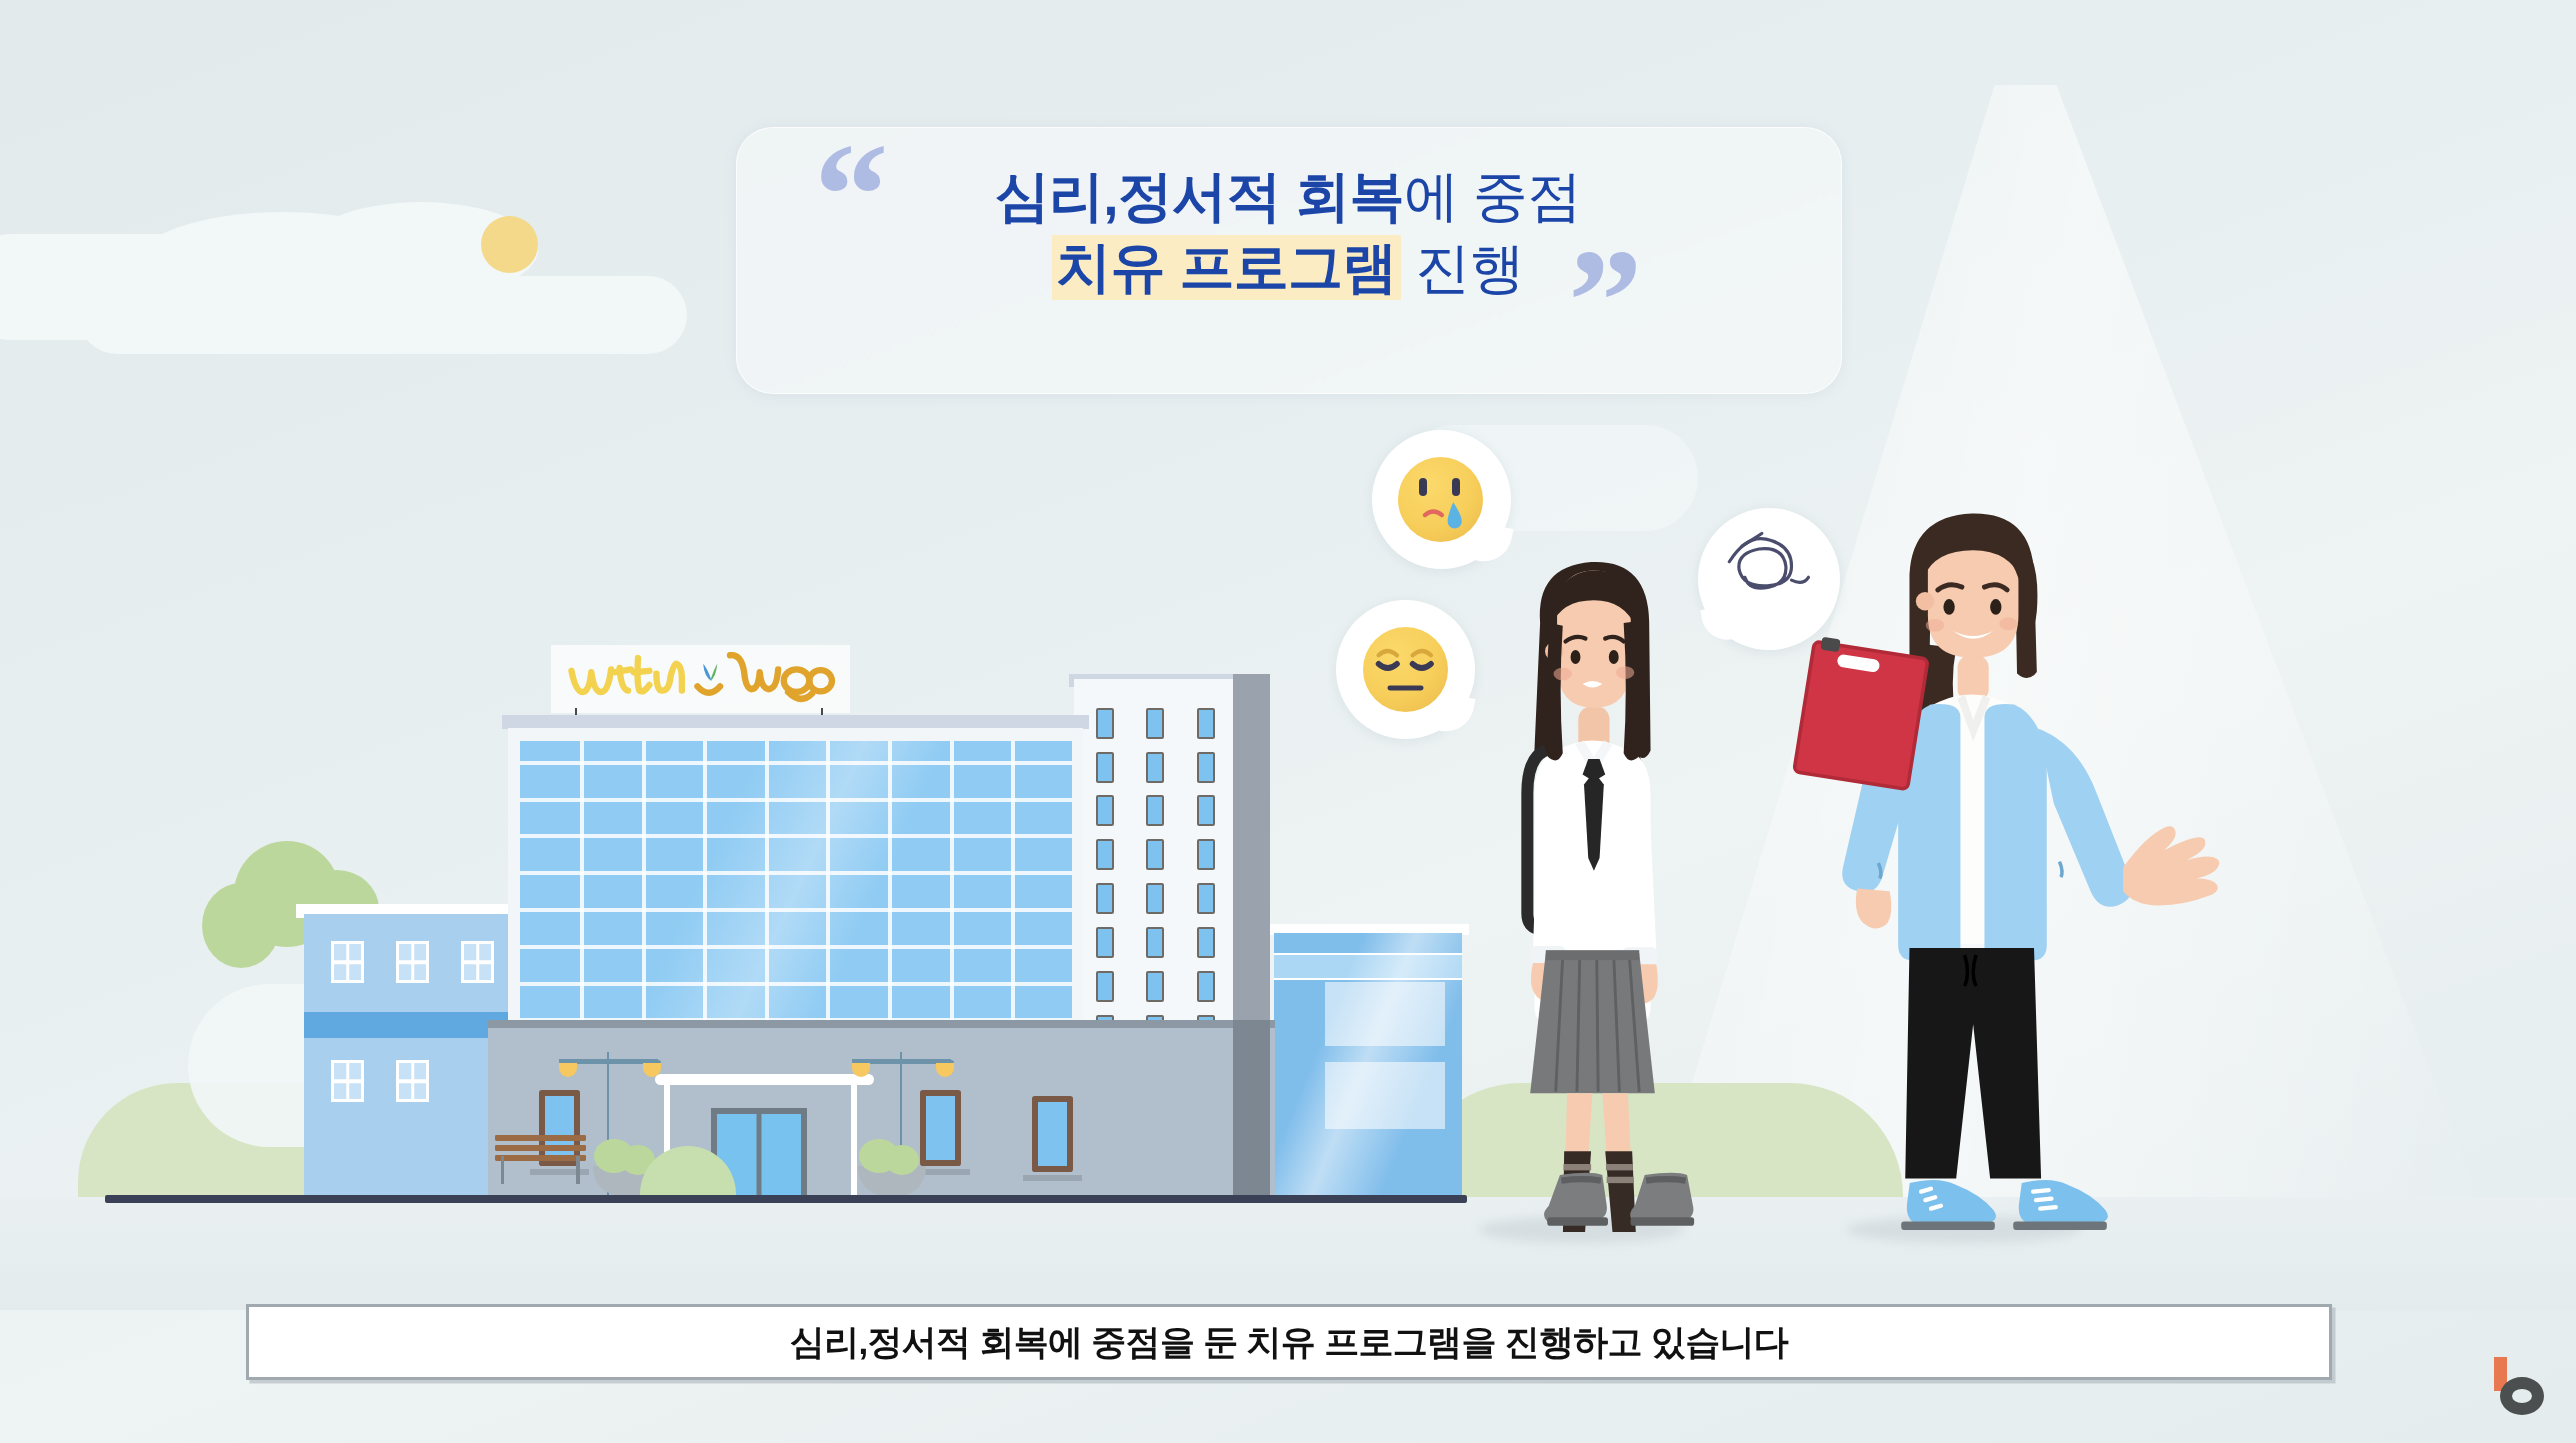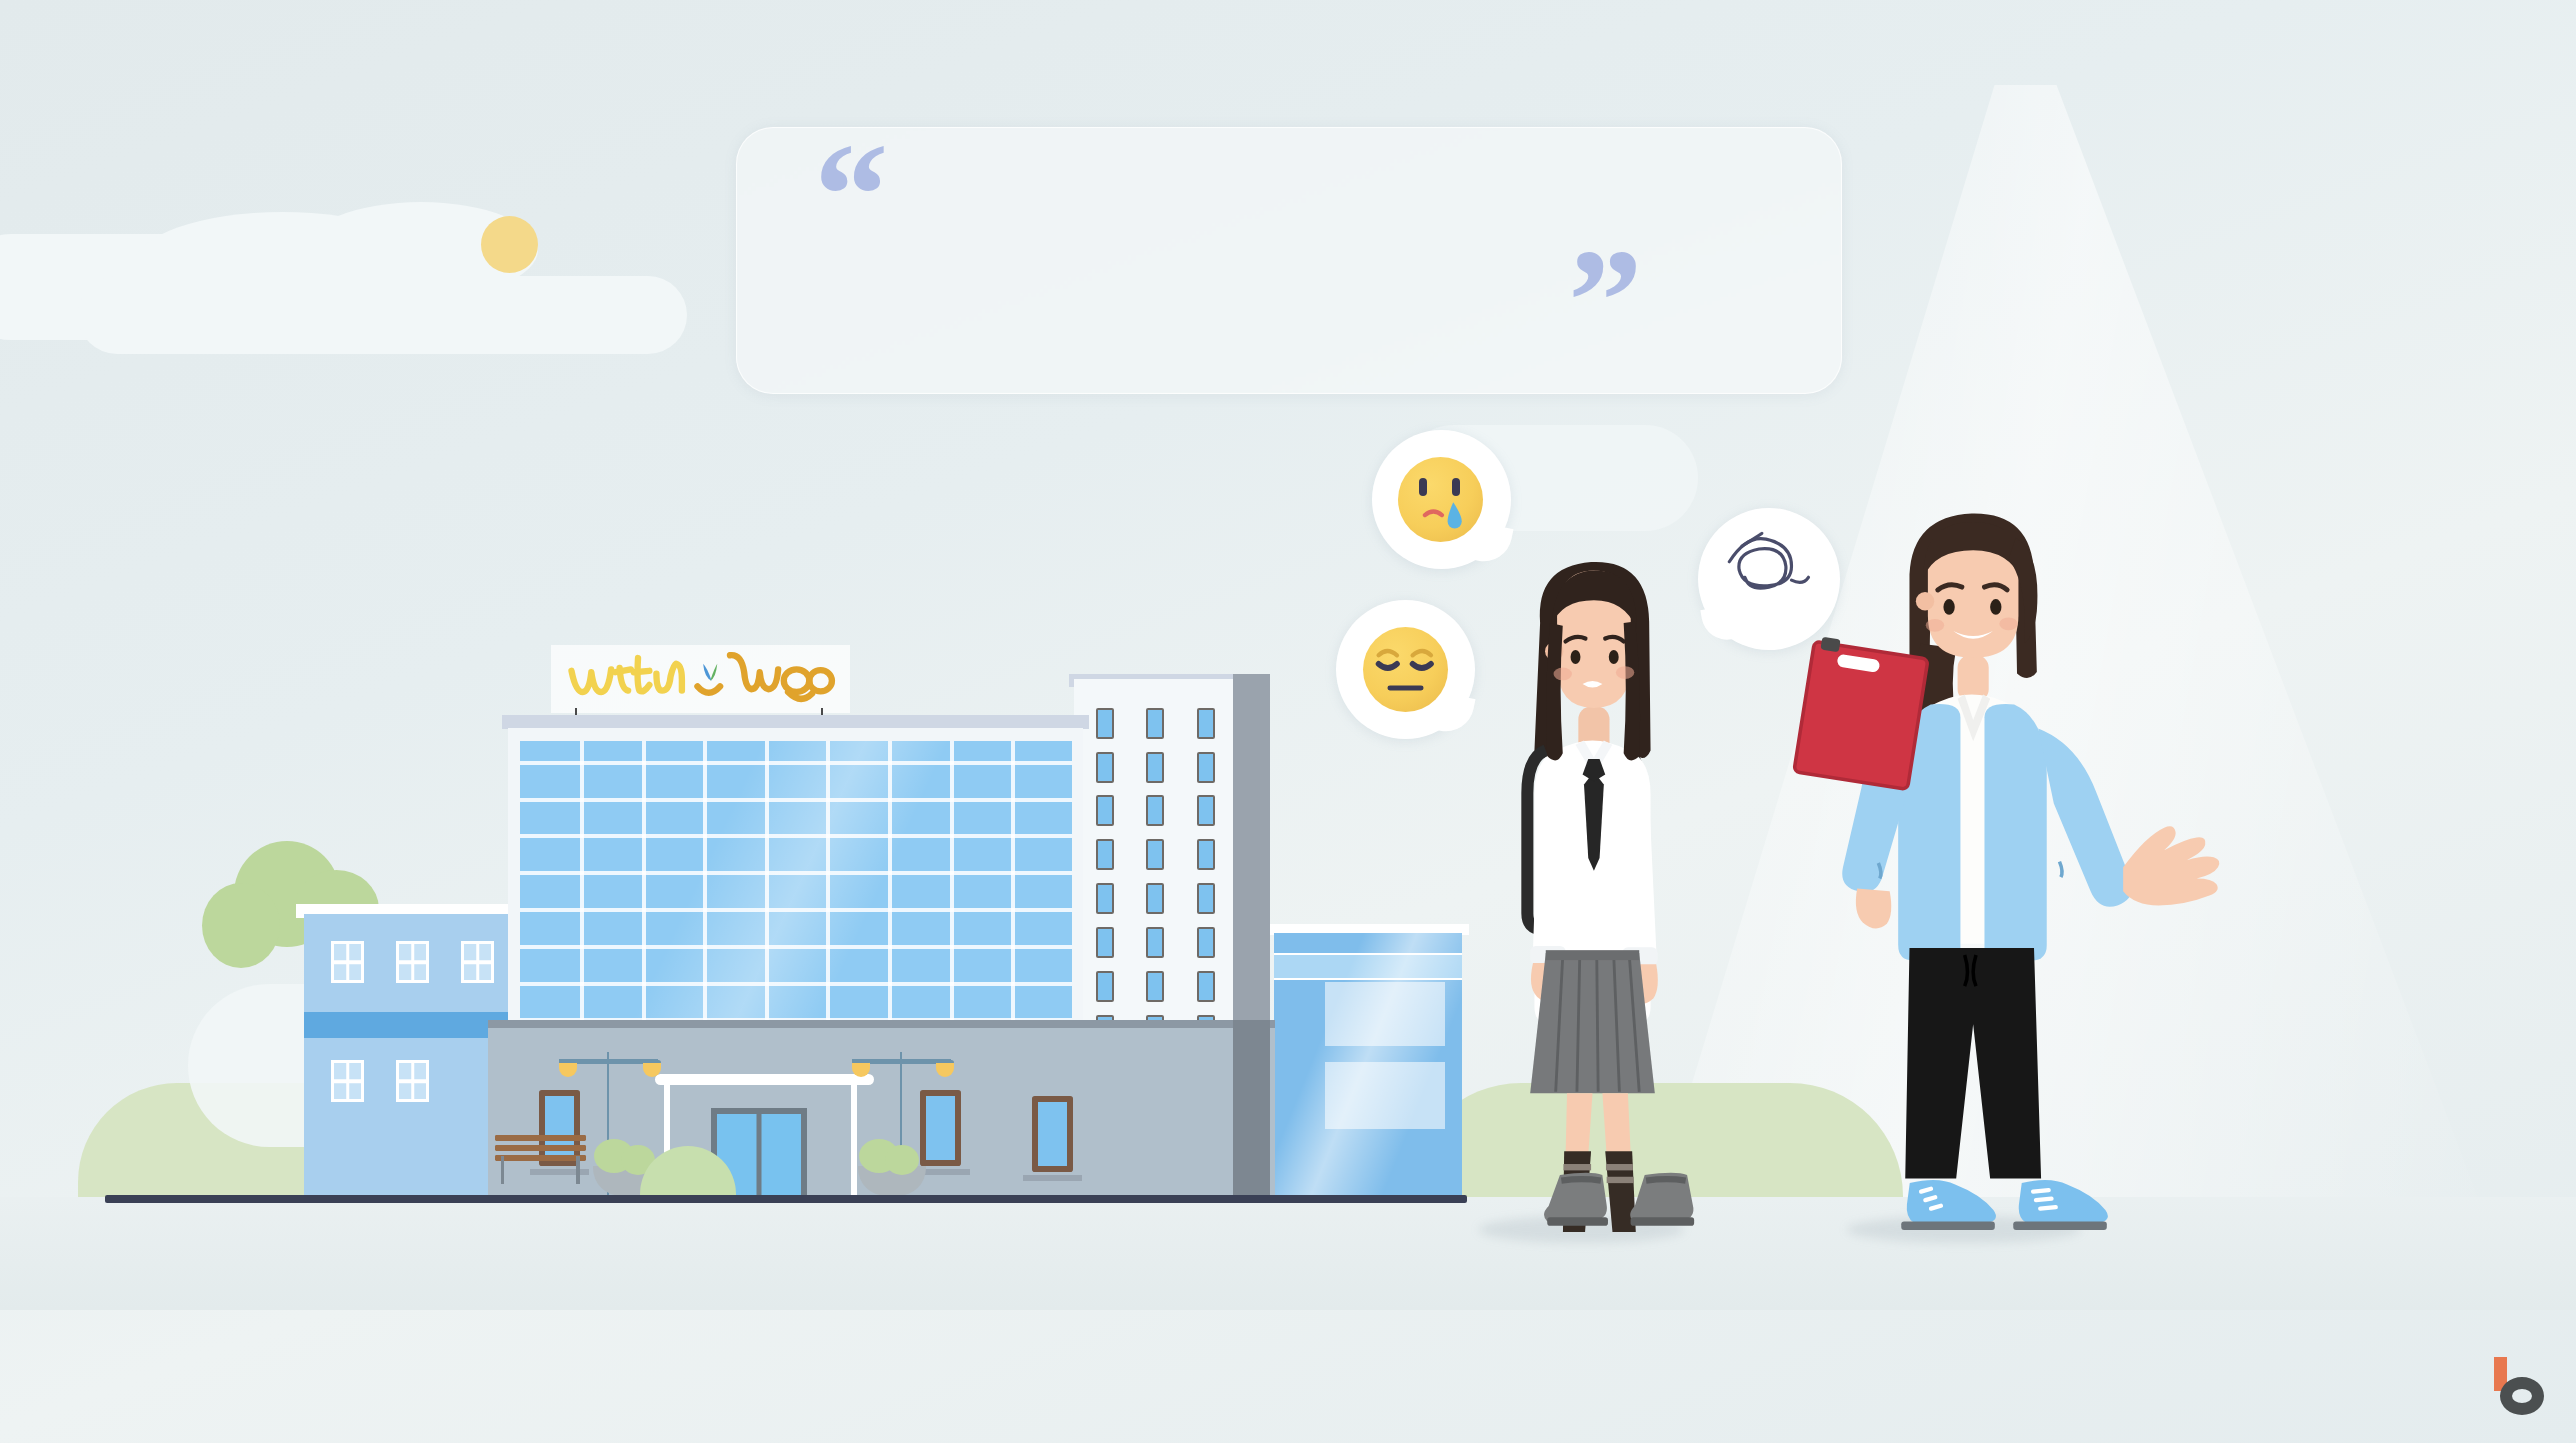--- a/index.html
+++ b/index.html
@@ -468,21 +468,32 @@
         <line x1="192" y1="46" x2="214" y2="44"></line>
           <line x1="196" y1="58" x2="218" y2="56"></line>
         <line x1="202" y1="70" x2="224" y2="68"></line>
       </g>
     </svg>
   </div>
 
   <div class="quote-card"></div>
   <div class="qmark open">“</div>
   <div class="qmark close">”</div>
-
+  <div class="headline">
+    <div class="hl-line">
+      <span class="hl-b">심리,정서적 회복</span><span class="hl-n">에 중점</span>
+    </div>
+    <div class="hl-line">
+      <span class="hl-mark">치유 프로그램</span><span class="hl-n"> 진행</span>
+    </div>
+  </div>
+
+  <div class="caption-box">
+    <span class="caption-text">심리,정서적 회복에 중점을 둔 치유 프로그램을 진행하고 있습니다</span>
+  </div>
 
   <div class="wm">
     <div class="wm-stem"></div>
     <div class="wm-ring"></div>
   </div>
 
 </div>
 
 
 </body></html>

